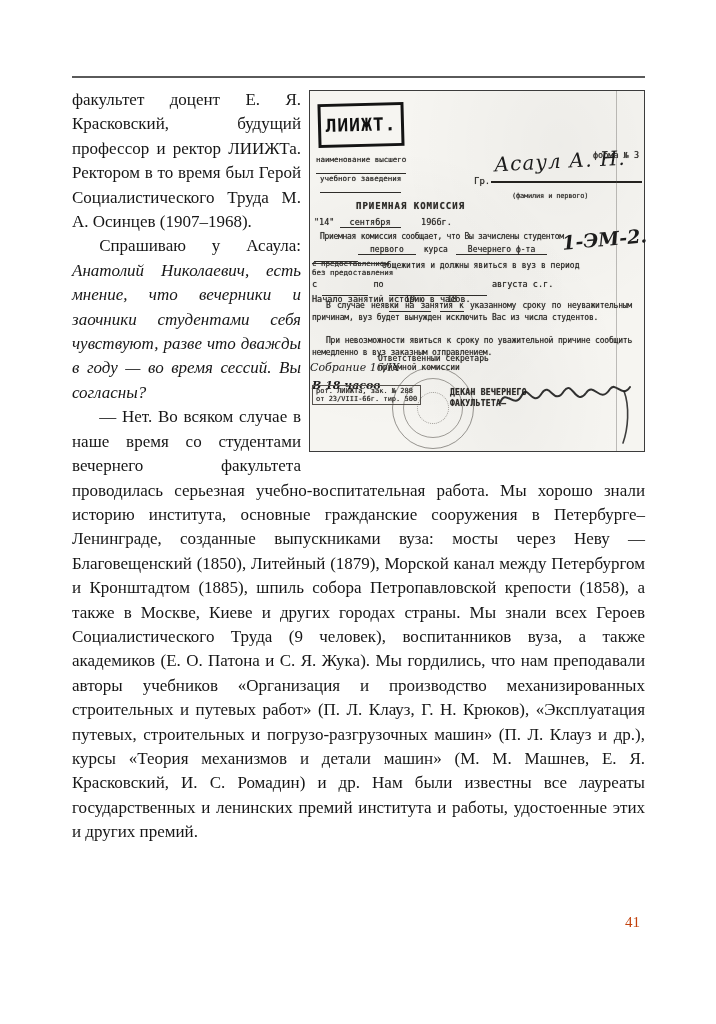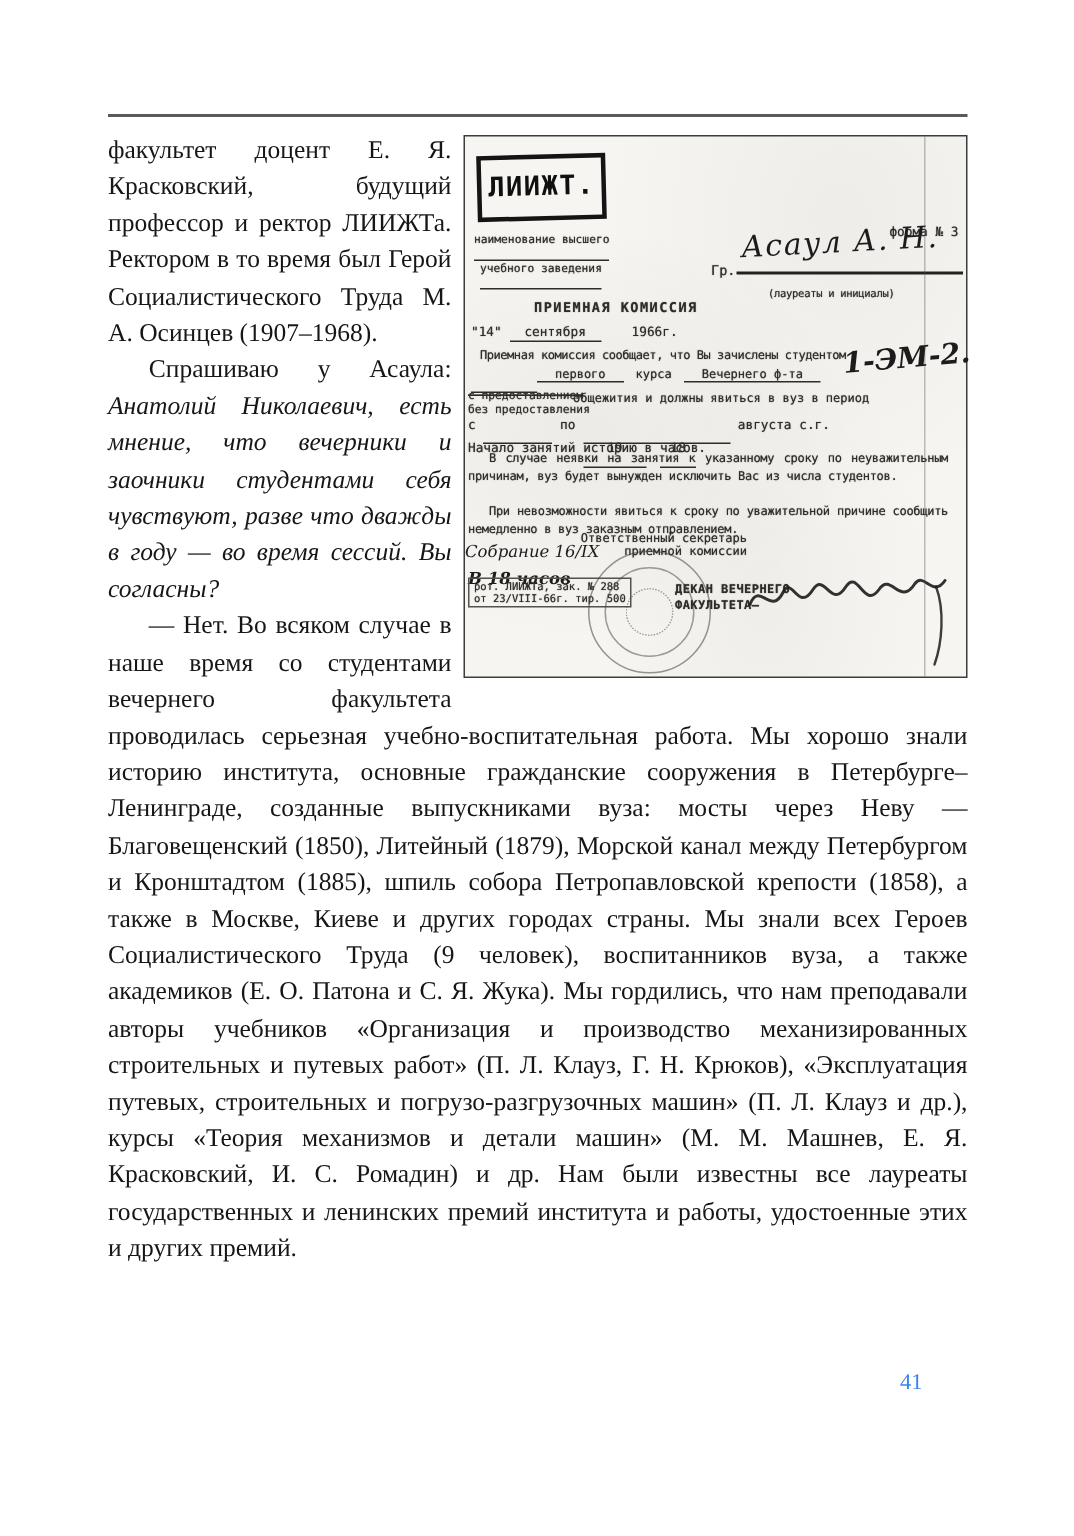--- a/index.html
+++ b/index.html
@@ -10,21 +10,21 @@
   }
   .top-rule{position:absolute;left:72px;top:76px;width:573px;height:2px;background:#5a5a5a;}
   .body-text{
     position:absolute;left:72px;top:88px;width:573px;
     font-size:17px;line-height:24.4px;text-align:justify;
     color:#161616;
   }
   .body-text p{margin:0;text-indent:1.6em;}
   .body-text p.no-indent{text-indent:0;}
   .body-text em{font-style:italic;}
-  .page-number{position:absolute;left:600px;top:914px;width:40px;text-align:left;font-size:15px;color:#3b82f6;}
+  .page-number{position:absolute;left:600px;top:914px;width:40px;text-align:right;font-size:15px;color:#c2410c;}
 
   
   .scan{
     float:right;position:relative;width:334px;height:360px;
     margin:2px 0 16px 8px;border:1px solid #3c3c3c;
     background:
       radial-gradient(ellipse at 75% 15%, rgba(0,0,0,0.035), transparent 45%),
       radial-gradient(ellipse at 25% 55%, rgba(0,0,0,0.045), transparent 50%),
       radial-gradient(ellipse at 60% 85%, rgba(0,0,0,0.03), transparent 40%),
       #f6f5f1;
@@ -57,21 +57,21 @@
   .hostel-struck{left:2px;top:161px;font-size:7.5px;text-decoration:line-through;white-space:nowrap;}
   .hostel-alt{left:2px;top:170px;font-size:7.5px;white-space:nowrap;}
   .hostel-rest{left:72px;top:163px;font-size:8px;white-space:nowrap;}
   .period-row{left:2px;top:181px;font-size:8.5px;white-space:nowrap;}
   .start-row{left:2px;top:196px;font-size:8.5px;white-space:nowrap;}
   .start-row .u{border-bottom:1px solid #2e2c29;padding:0 16px;}
   .start-row .u2{border-bottom:1px solid #2e2c29;padding:0 7px;}
   .warn{left:2px;top:209px;width:320px;font-size:8px;line-height:11.5px;text-align:justify;text-indent:14px;letter-spacing:-0.2px;}
   .warn2{top:244px;}
   .note-meeting{left:0px;top:265px;font-size:11px;font-weight:normal;white-space:nowrap;}
-  .secretary{left:68px;top:263px;width:120px;text-align:right;font-size:8px;line-height:9px;}
+  .secretary{left:68px;top:263px;width:120px;text-align:left;font-size:8px;line-height:9px;}
   .secretary span{position:static;display:block;}
   .note-time{left:2px;top:283px;font-size:11px;font-weight:bold;white-space:nowrap;}
   .print-info{left:2px;top:294px;font-size:7px;line-height:8px;border:1px solid #55514c;padding:1px 3px;}
   .print-info span{position:static;display:block;white-space:nowrap;}
   .seal{left:82px;top:276px;width:80px;height:80px;border:1.5px solid rgba(70,66,60,0.55);border-radius:50%;}
   .seal-inner{left:10px;top:10px;width:58px;height:58px;border:1px solid rgba(70,66,60,0.5);border-radius:50%;}
   .seal-core{left:24px;top:24px;width:30px;height:30px;border:1px dotted rgba(70,66,60,0.5);border-radius:50%;}
   .dean{left:140px;top:296px;font-size:8px;font-weight:bold;line-height:11px;letter-spacing:0.3px;}
   .dean span{position:static;display:block;white-space:nowrap;}
   .signature{left:186px;top:286px;}
@@ -89,21 +89,21 @@
       <div class="stamp-box">
         <span>ЛИИЖТ.</span>
       </div>
       <span class="typed stamp-caption cap1">наименование высшего</span>
       <span class="typed stamp-caption cap2">учебного заведения</span>
       <span class="typed form-no">форма № 3</span>
 
       <span class="typed gr">Гр.</span>
       <span class="hand applicant">Асаул А. Н.</span>
       <span class="name-line"></span>
-      <span class="typed name-caption">(лауреаты и инициалы)</span>
+      <span class="typed name-caption">(фамилия и первого)</span>
 
       <span class="typed commission">ПРИЕМНАЯ КОМИССИЯ</span>
 
       <span class="typed date-row"><span style="position:static">"14"</span> <span class="u" style="position:static">сентября</span>&nbsp;&nbsp;&nbsp;&nbsp;<span style="position:static">1966г.</span></span>
 
       <span class="typed course-row"><span class="blank" style="width:44px"></span><span class="u">первого</span><span class="w">курса</span><span class="u w">Вечернего ф-та</span></span>
 
       <span class="typed notice1">Приемная комиссия сообщает, что Вы зачислены студентом</span>
       <span class="hand group-hand">1-ЭМ-2.</span>
 

